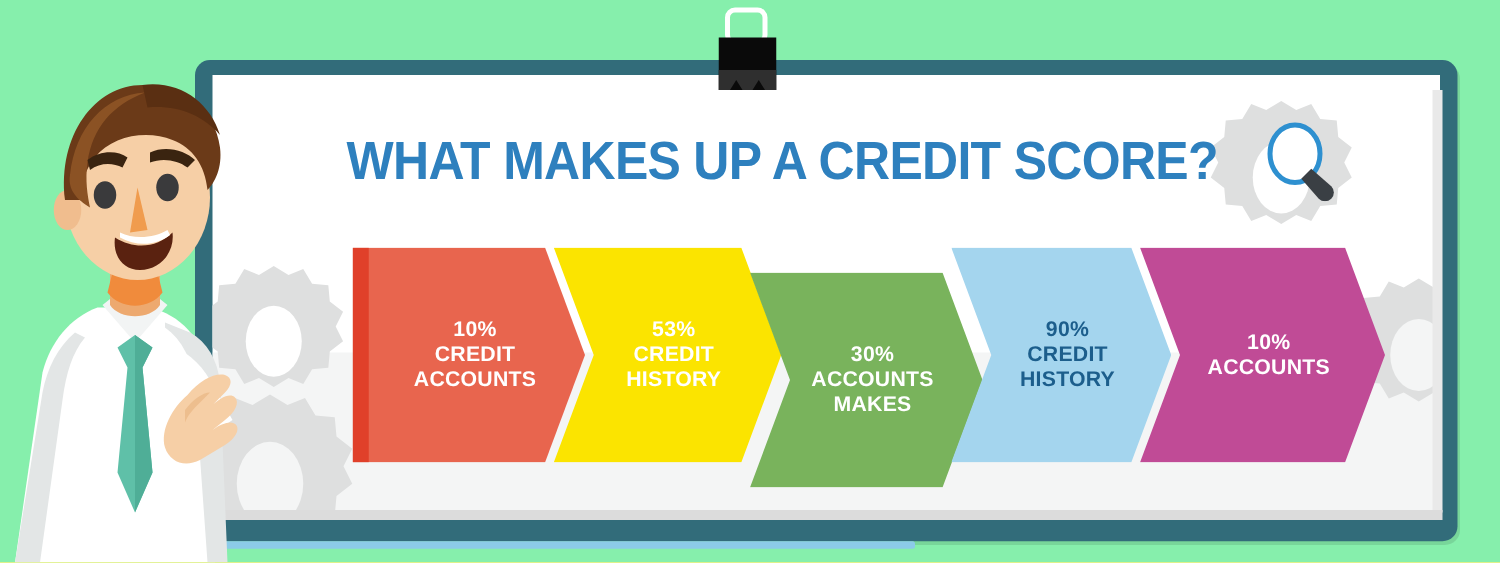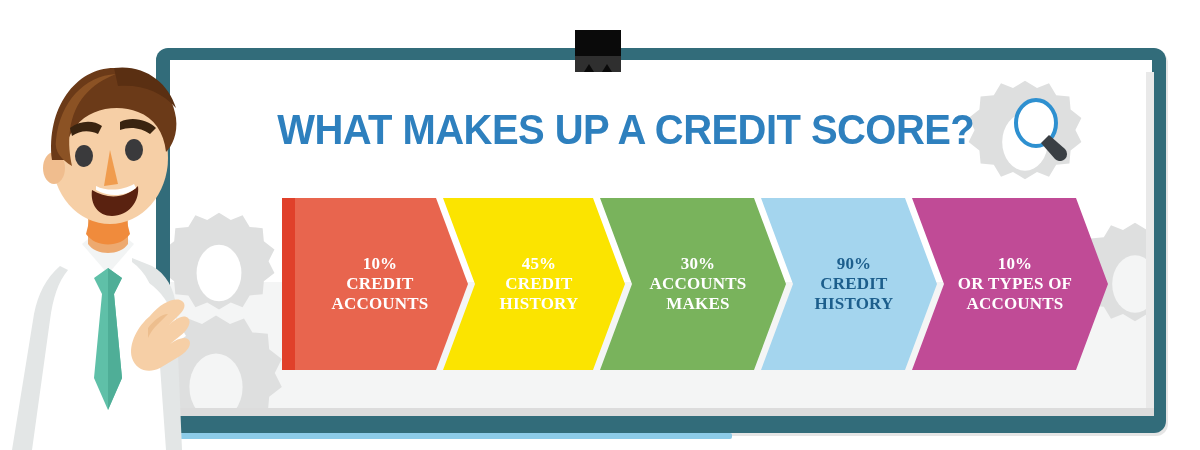--- a/index.html
+++ b/index.html
@@ -4,21 +4,21 @@
 <style>
   * { margin:0; padding:0; box-sizing:border-box; }
   html,body { width:1200px; height:450px; overflow:hidden; }
   body {
     font-family:"Liberation Sans", sans-serif;
     background:#FCE600;
     position:relative;
   }
 
   
-  #stage { position:absolute; inset:0; width:1200px; height:450px; background:#ffffff; }
+  #stage { position:absolute; inset:0; width:1200px; height:450px; background:#86efac; }
 
   
   #board-frame {
     position:absolute; left:156px; top:48px; width:1010px; height:385px;
     background:#326C7A; border-radius:12px;
     box-shadow:2px 3px 0 rgba(0,0,0,0.10);
   }
   #board-accent {
     position:absolute; left:172px; top:433px; width:560px; height:6px;
     background:#8CCBE8; border-radius:2px;
@@ -55,41 +55,41 @@
   }
   #title-text {
     font-size:43px; font-weight:bold; color:#2E80BE;
     letter-spacing:-0.6px; white-space:nowrap;
     transform:scaleX(0.93); transform-origin:center;
   }
   #magnifier { width:60px; height:64px; flex:0 0 auto; }
 
   
   #chain {
-    position:absolute; left:282px; top:198px; width:790px; height:172px;font-family:Liberation Serif, serif;
+    position:absolute; left:282px; top:198px; width:790px; height:172px;
   }
   .seg {
     position:absolute; top:0; height:172px;
     display:flex; flex-direction:column;
     align-items:center; justify-content:center;
     text-align:center; line-height:1.16;
     font-weight:bold; font-size:17px; letter-spacing:0.2px;
   }
   .seg .pct { font-size:17px; font-weight:bold; }
   .seg .ln  { font-size:17px; font-weight:bold; }
   .seg-inner { position:relative; z-index:2; padding-left:10px; }
 
   
   .chev-first { clip-path: polygon(0 0, calc(100% - 32px) 0, 100% 50%, calc(100% - 32px) 100%, 0 100%); }
   .chev       { clip-path: polygon(0 0, calc(100% - 32px) 0, 100% 50%, calc(100% - 32px) 100%, 0 100%, 32px 50%); }
 
   #seg-0 { left:0px;   width:186px; background:#E8654E; color:#FFFFFF; }
   #seg-0-edge { position:absolute; left:0; top:0; width:13px; height:172px; background:#E0402A; z-index:3; }
   #seg-1 { left:161px; width:182px; background:#FBE400; color:#FFFFFF; }
-  #seg-2 { left:318px; width:186px; background:#79B35C; color:#FFFFFF; }
+  #seg-2 { left:318px; width:186px; background:#79B35C; color:#FFFFFF;margin-top:20px; }
   #seg-3 { left:479px; width:176px; background:#A4D5EE; color:#1C5E8C; }
   #seg-4 { left:630px; width:196px; background:#C04B96; color:#FFFFFF; }
 
   
   #character { position:absolute; left:0px; top:10px; width:210px; height:440px; }
 </style>
 </head>
 <body>
 
 <div id="stage">
@@ -152,21 +152,21 @@
       <div id="seg-0-edge"></div>
       <div class="seg-inner">
         <div class="pct">10%</div>
         <div class="ln">CREDIT</div>
         <div class="ln">ACCOUNTS</div>
       </div>
     </div>
 
     <div id="seg-1" class="seg chev">
       <div class="seg-inner">
-        <div class="pct">45%</div>
+        <div class="pct">53%</div>
         <div class="ln">CREDIT</div>
         <div class="ln">HISTORY</div>
       </div>
     </div>
 
     <div id="seg-2" class="seg chev">
       <div class="seg-inner">
         <div class="pct">30%</div>
         <div class="ln">ACCOUNTS</div>
         <div class="ln">MAKES</div>
@@ -177,21 +177,20 @@
       <div class="seg-inner">
         <div class="pct">90%</div>
         <div class="ln">CREDIT</div>
         <div class="ln">HISTORY</div>
       </div>
     </div>
 
     <div id="seg-4" class="seg chev">
       <div class="seg-inner">
         <div class="pct">10%</div>
-        <div class="ln">OR TYPES OF</div>
         <div class="ln">ACCOUNTS</div>
       </div>
     </div>
   </div>
 
   <svg id="character" viewBox="0 0 210 440">
 
     <path d="M78 236 c-22 8 -38 28 -44 52 l-22 152 h160 l-6 -152 c-4 -28 -22 -46 -46 -52 z" fill="#FFFFFF"></path>
 
     <path d="M60 256 c-14 12 -22 28 -26 48 l-22 136 h20 l18 -130 c3 -22 8 -38 18 -50 z" fill="#E3E6E6"></path>

